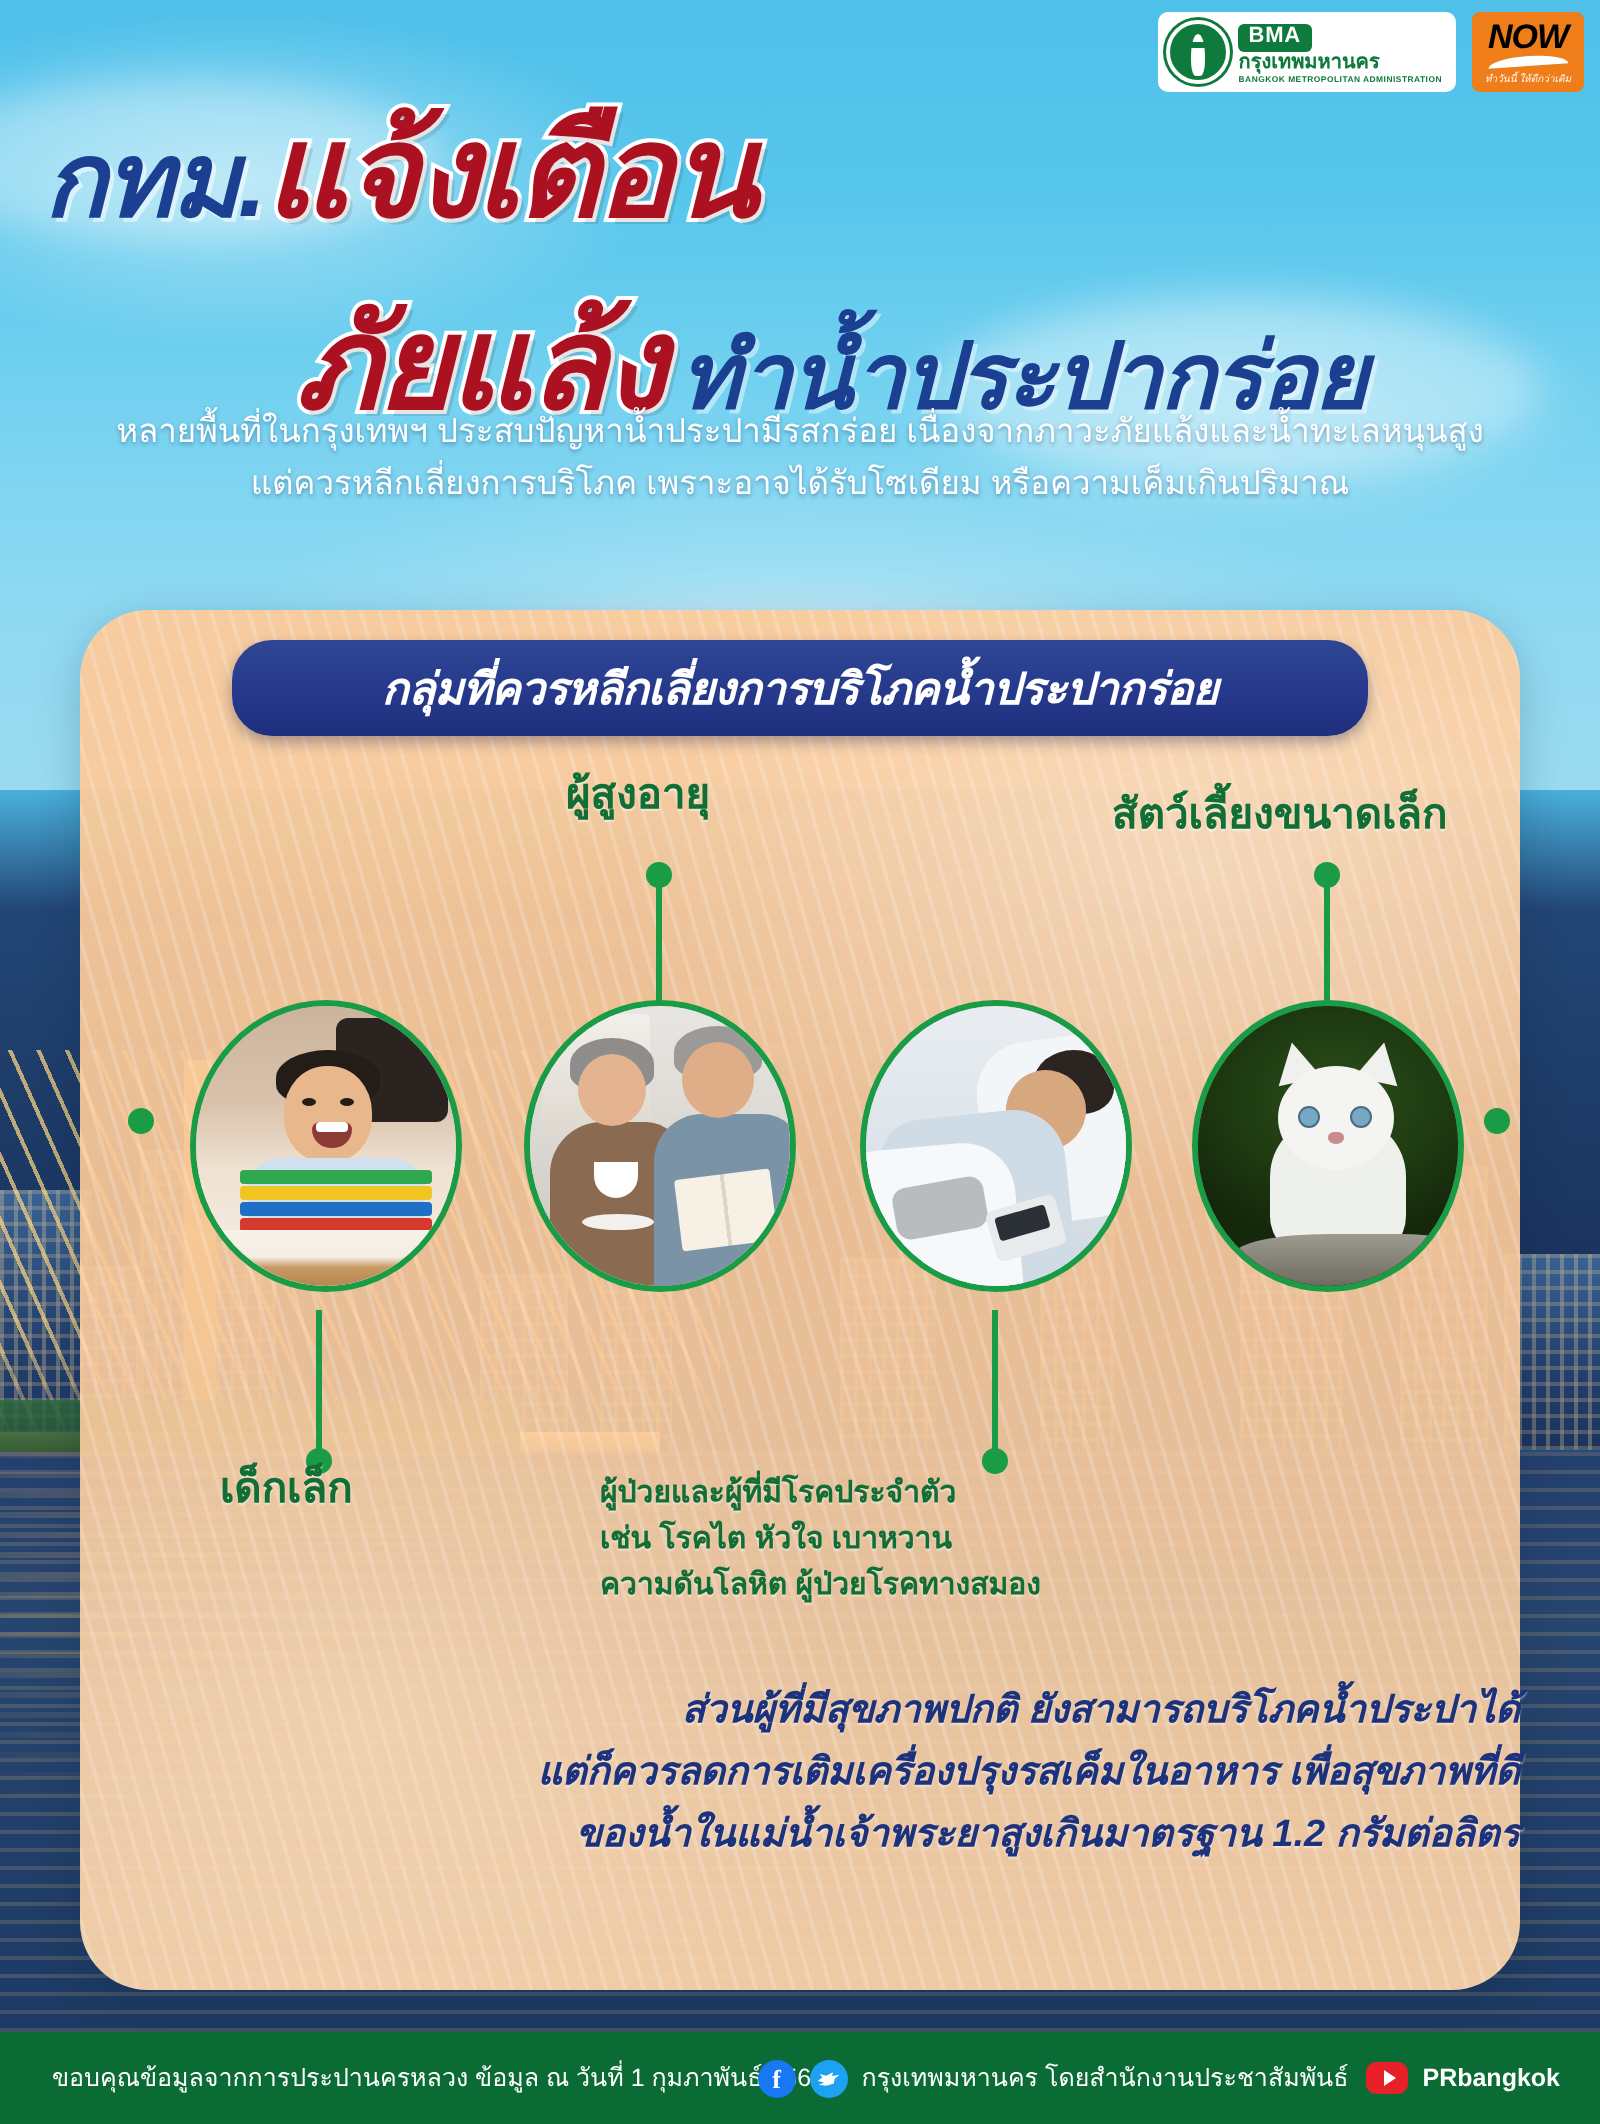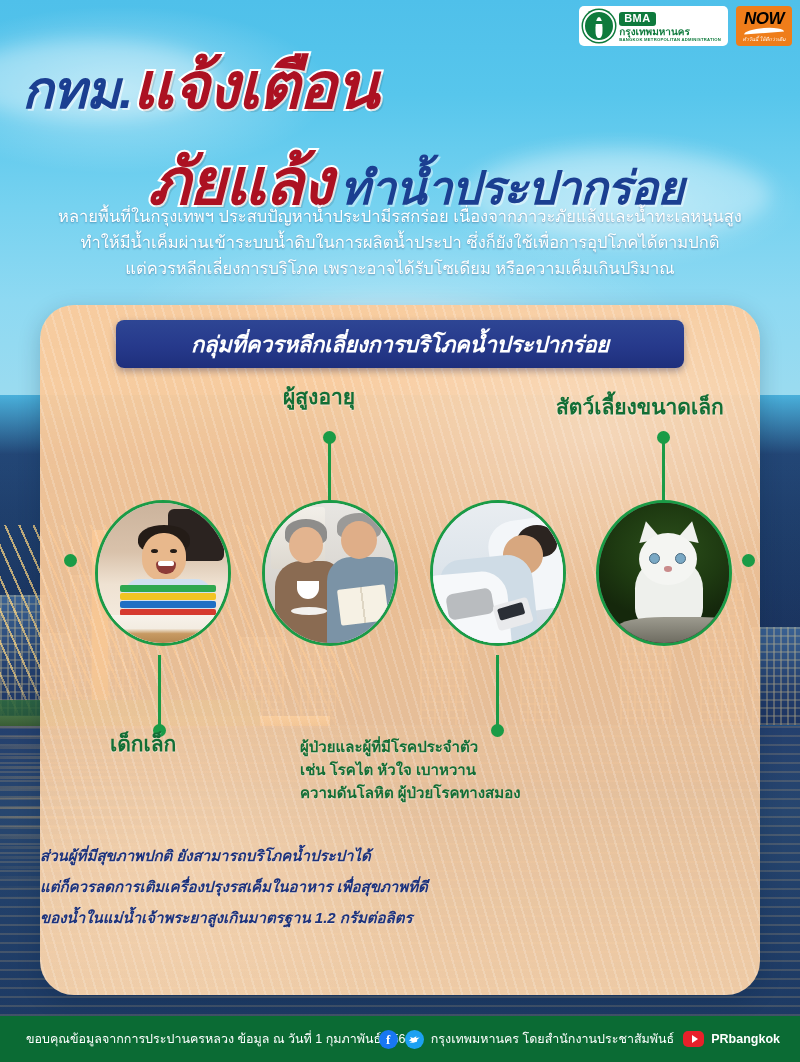--- a/index.html
+++ b/index.html
@@ -212,21 +212,21 @@
       radial-gradient(ellipse 420px 240px at 560px 130px, rgba(255,255,255,.30), rgba(255,255,255,0) 70%),
       radial-gradient(ellipse 360px 260px at 140px 560px, rgba(255,230,200,.35), rgba(255,255,255,0) 72%);
     pointer-events: none;
   }
 
   
   .banner {
     position: absolute; left: 116px; top: 320px;
     width: 568px; height: 48px;
     background: linear-gradient(180deg, #2e4694 0%, #26398b 55%, #1e2f7c 100%);
-    border-radius: 8px;
+    border-radius: 20px;
     display: flex; align-items: center; justify-content: center;
     box-shadow: 0 3px 7px rgba(20,30,80,.35);
   }
   .banner span {
     color: #ffffff; font-size: 22px; font-weight: 700; font-style: italic;
     letter-spacing: -.3px; white-space: nowrap;
   }
 
   
   .photo {
@@ -323,23 +323,23 @@
     position: absolute; left: 300px; top: 735px; width: 360px;
     text-align: left;
     color: #136e35; font-size: 15px; font-weight: 700; line-height: 23px;
     text-shadow: 0 1px 1px rgba(255,255,255,.5);
   }
   .pat-caption div { white-space: nowrap; }
 
   
   .closing {
     position: absolute; left: 40px; top: 840px; width: 720px;
-    text-align: left;
+    text-align: right;
     color: #1c327c;
-    font-size: 15px;
+    font-size: 19px;
     font-weight: 700;
     font-style: italic;
     line-height: 31px;
     text-shadow: 0 1px 1px rgba(255,255,255,.45);
   }
   .closing div { white-space: nowrap; }
 
   
   .footer {
     position: absolute; left: 0; bottom: 0; width: 800px; height: 46px;
@@ -422,21 +422,20 @@
       <span class="hl-red">แจ้งเตือน</span>
     </div>
     <div class="hl-line hl-line2">
       <span class="hl-red">ภัยแล้ง</span>
       <span class="hl-blue-sub">ทำน้ำประปากร่อย</span>
     </div>
   </div>
 
   <div class="intro">
     <div>หลายพื้นที่ในกรุงเทพฯ ประสบปัญหาน้ำประปามีรสกร่อย เนื่องจากภาวะภัยแล้งและน้ำทะเลหนุนสูง</div>
-    <div>ทำให้มีน้ำเค็มผ่านเข้าระบบน้ำดิบในการผลิตน้ำประปา ซึ่งก็ยังใช้เพื่อการอุปโภคได้ตามปกติ</div>
     <div>แต่ควรหลีกเลี่ยงการบริโภค เพราะอาจได้รับโซเดียม หรือความเค็มเกินปริมาณ</div>
   </div>
 
   <div class="card">
     <div class="card-sheen"></div>
   </div>
 
   <div class="banner">
     <span>กลุ่มที่ควรหลีกเลี่ยงการบริโภคน้ำประปากร่อย</span>
   </div>

